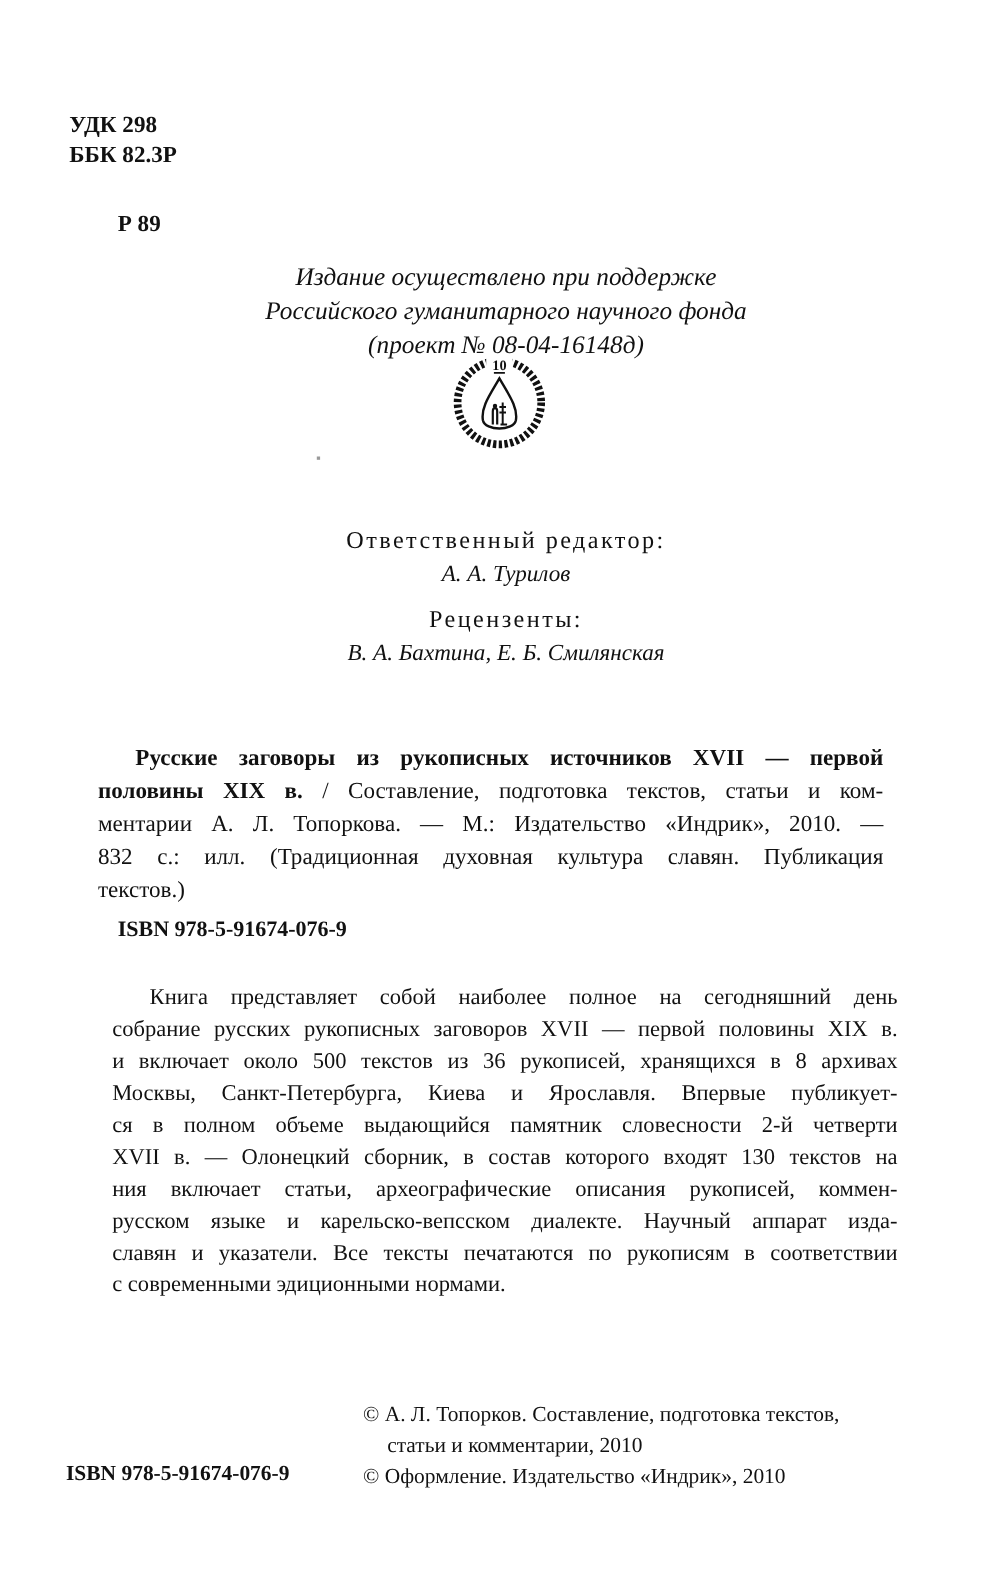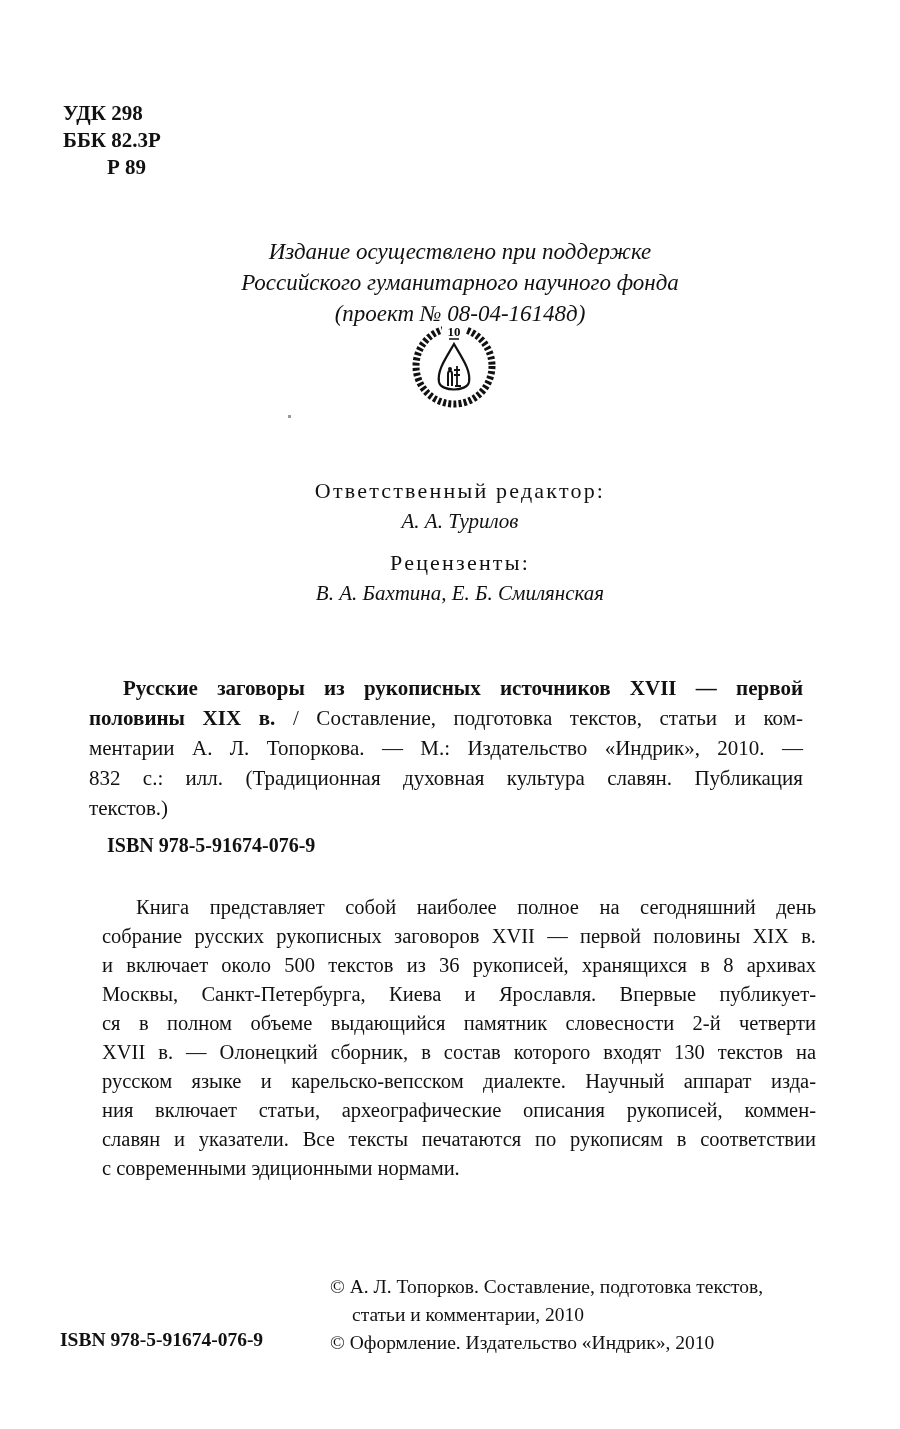--- a/index.html
+++ b/index.html
@@ -3,21 +3,21 @@
 <meta charset="utf-8">
 <style>
   html, body { margin: 0; padding: 0; background: #ffffff; }
   body {
     width: 900px; height: 1429px; position: relative; overflow: hidden;
     font-family: "Liberation Serif", "DejaVu Serif", serif; color: #111;
   }
   .abs { position: absolute; }
   .codes { left: 63px; top: 100px; font-weight: bold; font-size: 21px; line-height: 27px; }
   .codes div { white-space: nowrap; }
-  .codes .indent { padding-left: 44px; }
+  .codes .indent { padding-left: 44px; margin-top: 36px; }
 
   .support { left: 150px; width: 620px; top: 236px; text-align: center;
     font-style: italic; font-size: 23px; line-height: 31px; }
   .logo { left: 404px; top: 320px; width: 100px; height: 92px; }
   .speck { left: 288px; top: 415px; width: 3px; height: 3px; background: #999; }
 
   .credits { left: 180px; width: 560px; top: 476px; text-align: center; }
   .credits .role { font-size: 22px; letter-spacing: 2.2px; line-height: 30px; text-align: center; }
   .credits .person { font-style: italic; font-size: 21px; line-height: 30px; margin-bottom: 12px; }
 
@@ -83,22 +83,22 @@
 </div>
 <div class="abs isbn1">ISBN 978-5-91674-076-9</div>
 
 <div class="abs annotation">
   <div class="line indent1">Книга представляет собой наиболее полное на сегодняшний день</div>
   <div class="line">собрание русских рукописных заговоров XVII — первой половины XIX в.</div>
   <div class="line">и включает около 500 текстов из 36 рукописей, хранящихся в 8 архивах</div>
   <div class="line">Москвы, Санкт-Петербурга, Киева и Ярославля. Впервые публикует-</div>
   <div class="line">ся в полном объеме выдающийся памятник словесности 2-й четверти</div>
   <div class="line">XVII в. — Олонецкий сборник, в состав которого входят 130 текстов на</div>
+  <div class="line">ния включает статьи, археографические описания рукописей, коммен-</div>
   <div class="line">русском языке и карельско-вепсском диалекте. Научный аппарат изда-</div>
-  <div class="line">ния включает статьи, археографические описания рукописей, коммен-</div>
   <div class="line">славян и указатели. Все тексты  печатаются по рукописям в соответствии</div>
   <div class="line last">с современными эдиционными нормами.</div>
 </div>
 
 <div class="abs copyright">
   <div>© А. Л. Топорков. Составление, подготовка текстов,</div>
   <div class="cont">статьи и комментарии, 2010</div>
   <div>© Оформление. Издательство «Индрик», 2010</div>
 </div>
 <div class="abs isbn2">ISBN 978-5-91674-076-9</div>

